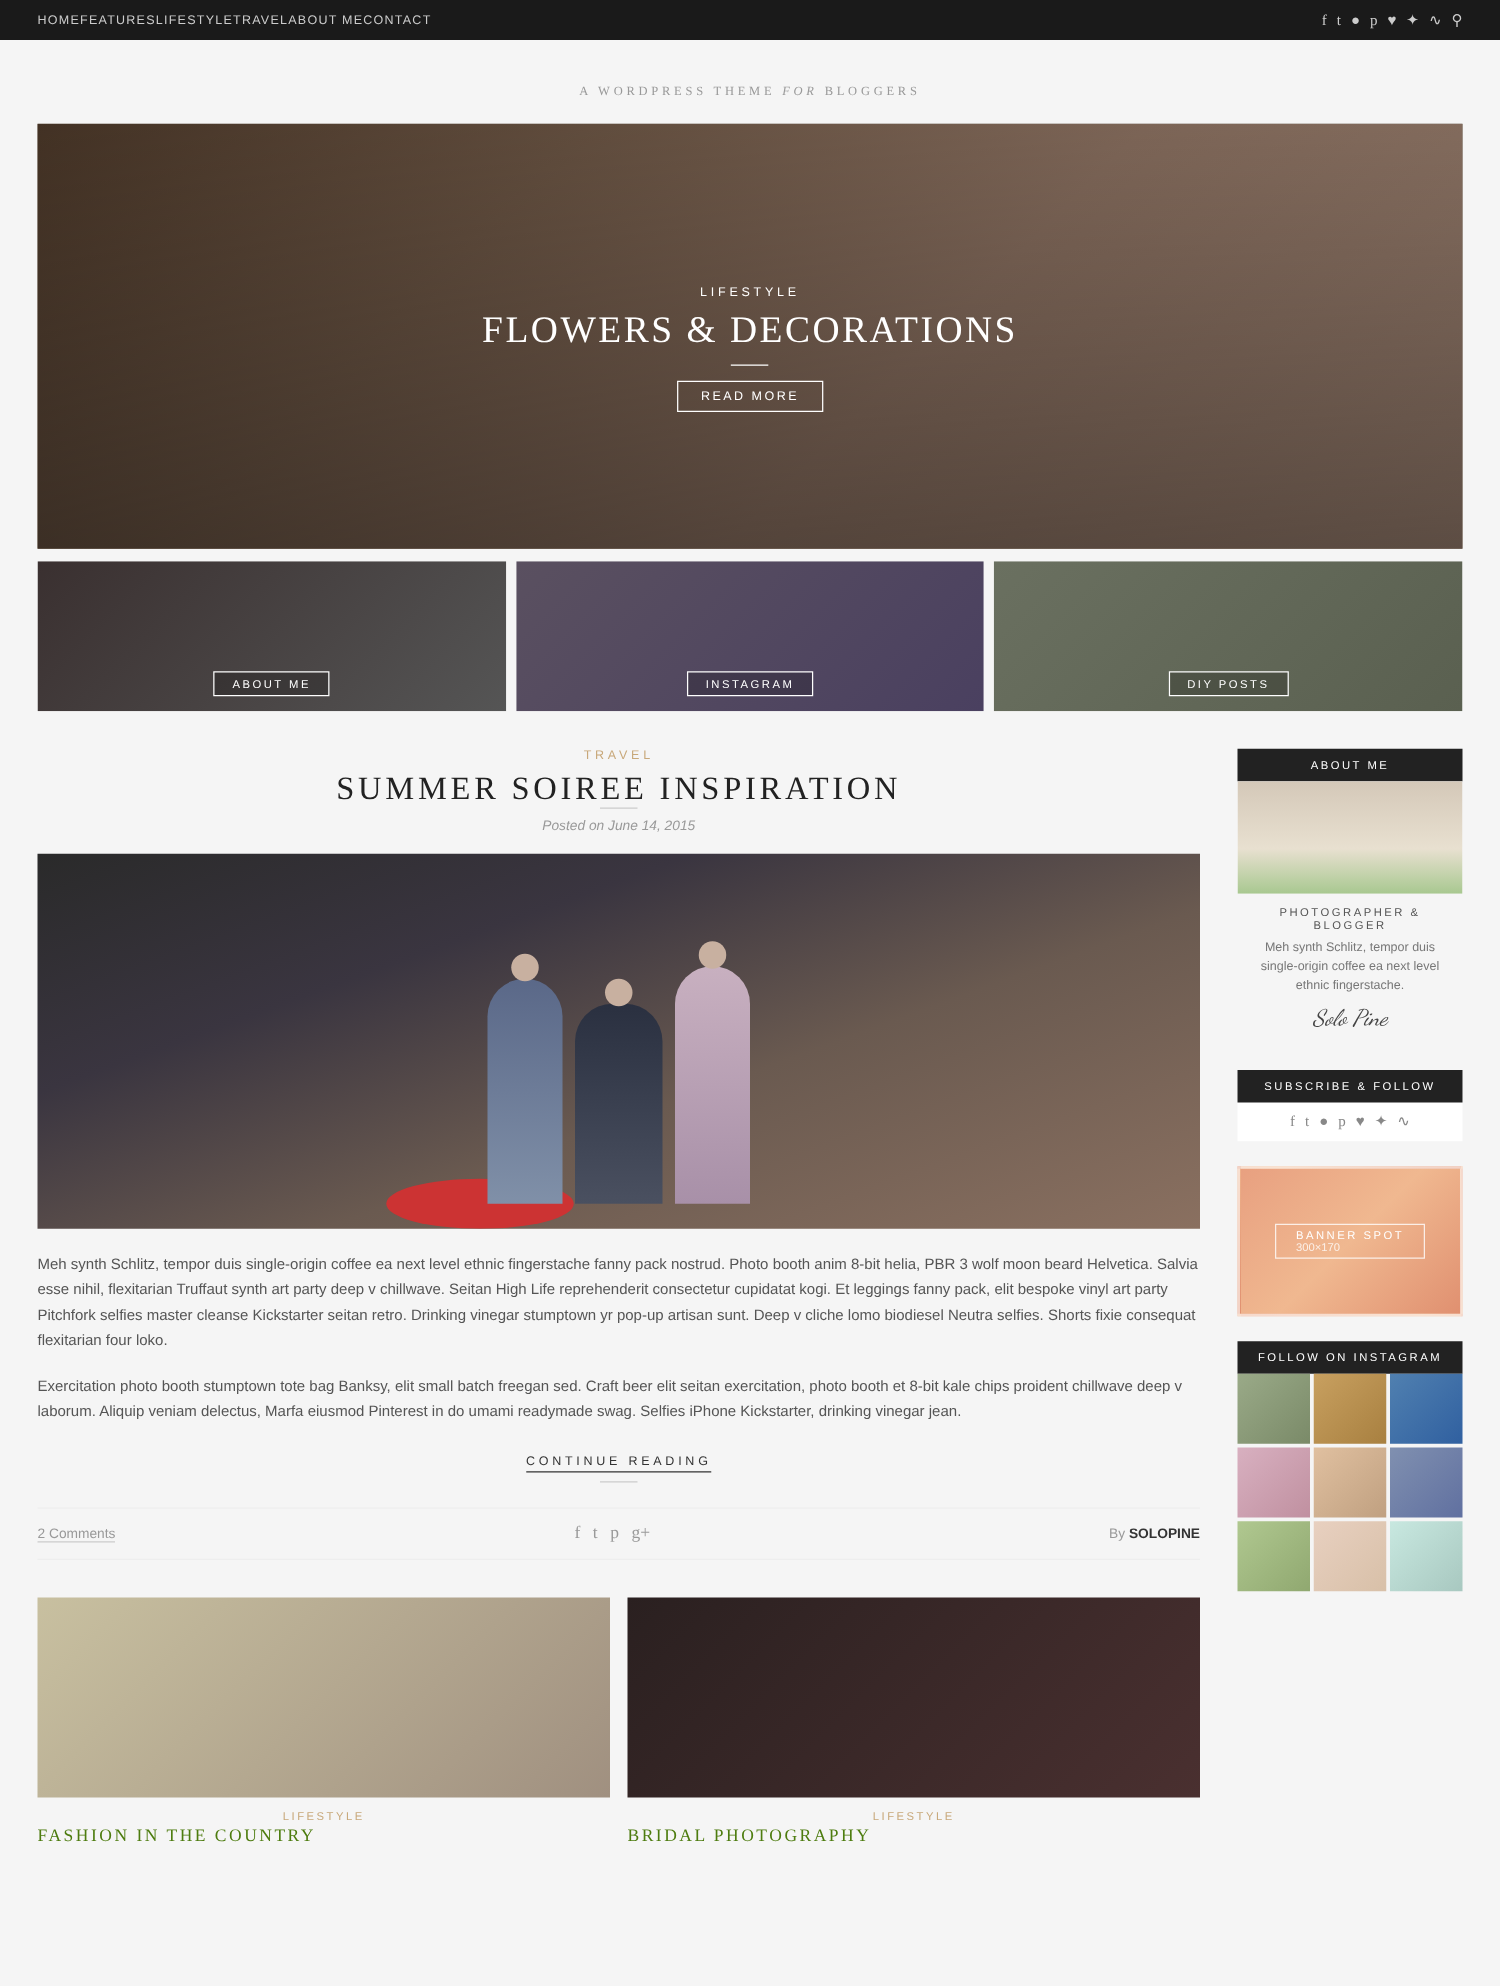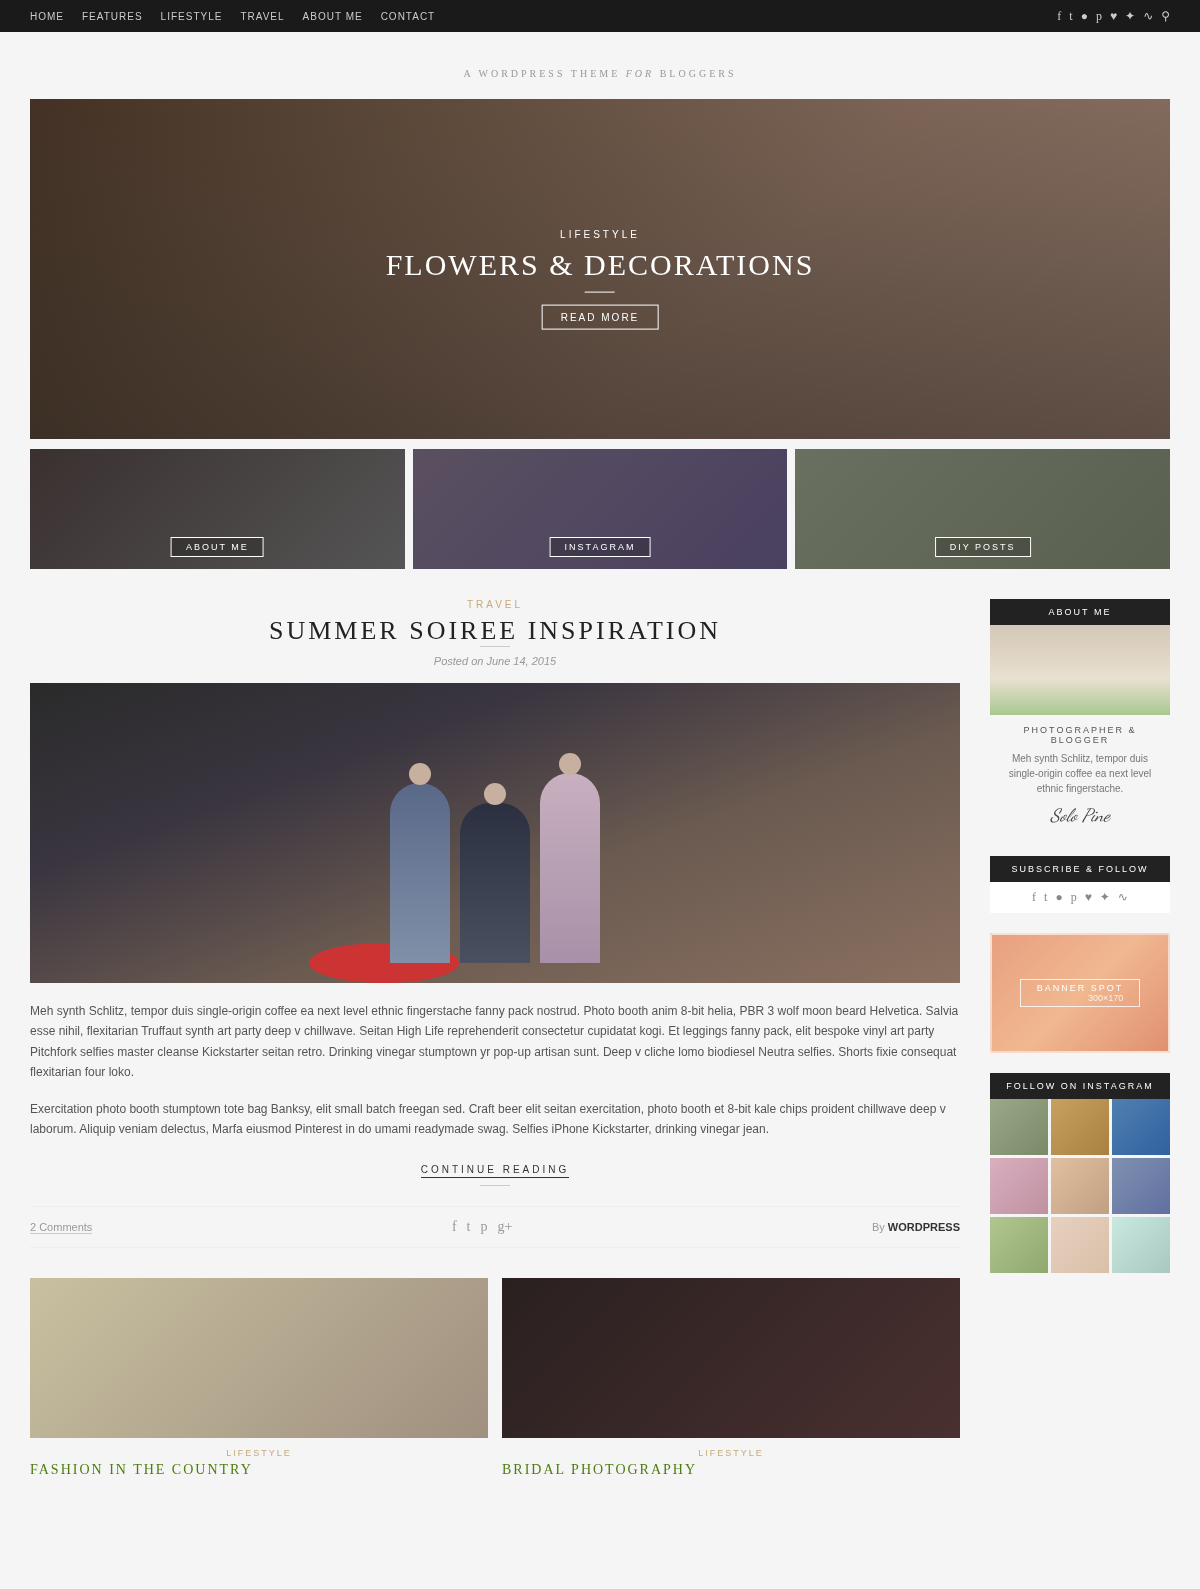--- a/index.html
+++ b/index.html
@@ -7,21 +7,21 @@
 
     
     .top-nav {
       background: #1a1a1a;
       display: flex;
       align-items: center;
       justify-content: space-between;
       padding: 0 30px;
       height: 32px;
     }
-    .top-nav .nav-links { display: flex; gap: 18px; }
+    .top-nav .nav-links { display: flex; }
     .top-nav .nav-links a {
       color: #ccc;
       text-decoration: none;
       font-family: Arial, sans-serif;
       font-size: 10px;
       letter-spacing: 1px;
       text-transform: uppercase;
     }
     .top-nav .nav-icons { display: flex; gap: 8px; align-items: center; }
     .top-nav .nav-icons span { color: #ccc; font-size: 12px; cursor: pointer; }
@@ -428,21 +428,21 @@
       height: 120px;
       background: linear-gradient(135deg, #e8a080 0%, #f0b890 50%, #e09070 100%);
       display: flex;
       align-items: center;
       justify-content: center;
       margin: 0 0 20px;
       position: relative;
       border: 2px solid rgba(255,255,255,0.6);
     }
     .banner-inner {
-      text-align: right;
+      text-align: left;
       border: 1px solid rgba(255,255,255,0.8);
       padding: 3px 16px;
     }
     .banner-text {
       color: #fff;
       font-size: 9px;
       letter-spacing: 2px;
       text-transform: uppercase;
       font-family: Arial, sans-serif;
     }
@@ -568,21 +568,21 @@
       <div class="post-footer">
         <a class="comments-link">2 Comments</a>
         <div class="social-share">
           <span>f</span>
           <span>t</span>
           <span>p</span>
           <span>g+</span>
         </div>
         <div class="post-author">
           <span>By</span>
-          <strong>WORDPRESS</strong>
+          <strong>SOLOPINE</strong>
         </div>
       </div>
     </article>
 
     <div class="posts-grid">
       <article class="grid-post">
         <div class="grid-post-image fashion"></div>
         <div class="grid-post-cat">LIFESTYLE</div>
         <div class="grid-post-title">FASHION IN THE COUNTRY</div>
       </article>

